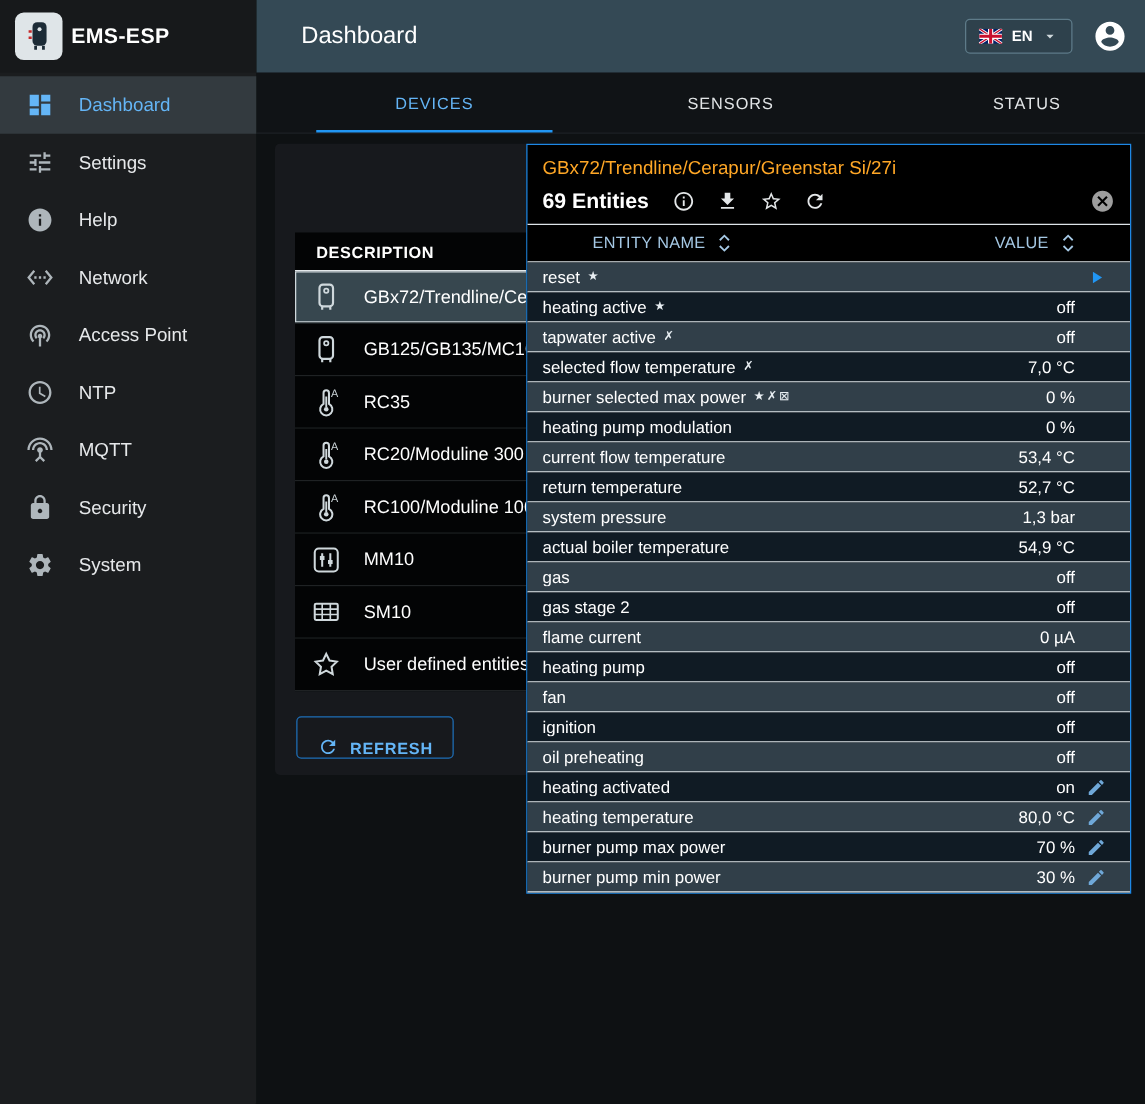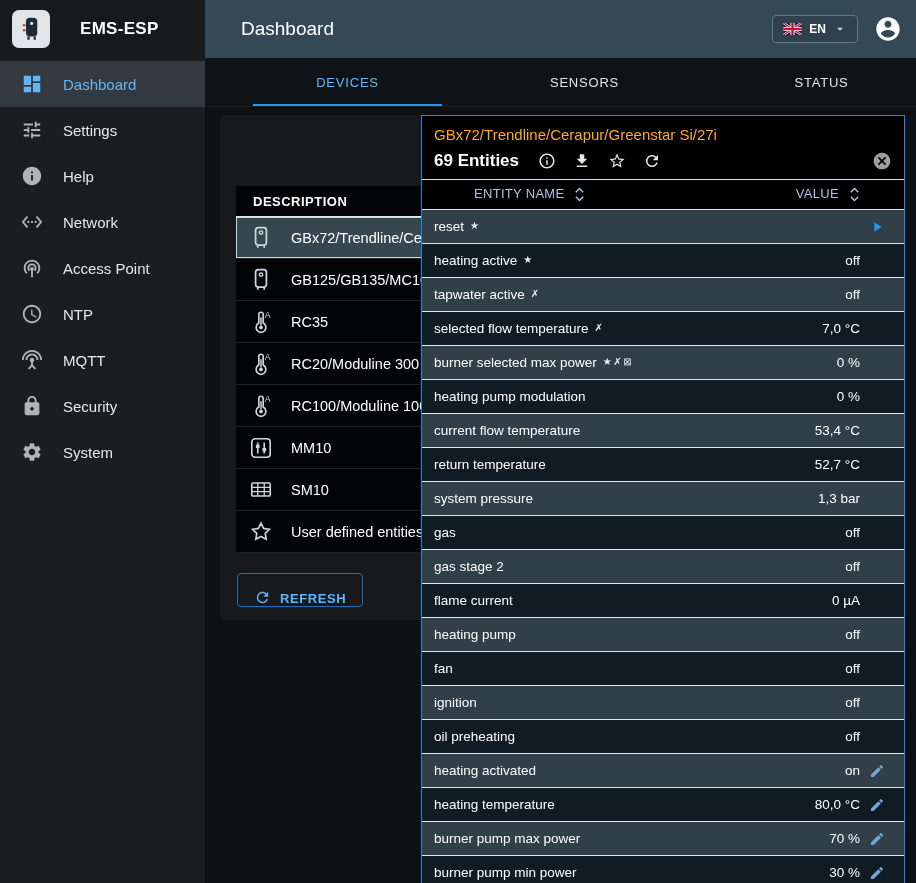--- a/index.html
+++ b/index.html
@@ -2,21 +2,21 @@
 <html><head>
 <meta charset="utf-8">
 <style>
   * { box-sizing: border-box; margin: 0; padding: 0; }
   html,body { width:916px; height:883px; overflow:hidden; background:#0e1113;
     font-family:"Liberation Sans", sans-serif; }
 
   
   .sidebar { position:absolute; left:0; top:0; width:205px; height:100%;
     background:#1b1d1f; z-index:20; }
-  .logo-row { height:58px; display:flex; align-items:center; gap:30px; padding:0 12px;
+  .logo-row { height:58px; display:flex; align-items:center; gap:7px; padding:0 12px;
     background:#17191b; }
   .logo-box { width:38px; height:38px; border-radius:7px; background:#dfe5e8;
     display:flex; align-items:center; justify-content:center; }
   .logo-box svg { width:30px; height:30px; }
   .app-name { color:#ffffff; font-size:17px; font-weight:bold; letter-spacing:.3px; }
   .nav { padding-top:3px; }
   .nav-item { height:46px; display:flex; align-items:center; gap:20px; padding:0 12px 0 21px;
     color:#e6e8ea; font-size:15px; cursor:pointer; }
   .nav-item .ic { width:22px; height:22px; flex:0 0 22px; color:#aeb6bb; display:flex; }
   .nav-item .ic svg { width:22px; height:22px; fill:currentColor; }
@@ -81,21 +81,21 @@
   .close-ic svg { width:20px; height:20px; }
 
   .entity-header { display:flex; align-items:center; height:31px; background:#000;
     border-top:1px solid #dde4e8; border-bottom:1px solid #dde4e8; padding:0 10px 0 12px;
     color:#a5c8e4; font-size:13px; letter-spacing:.3px; }
   .col-group { display:flex; gap:10px; cursor:pointer;margin-left:40px; }
   .sort { width:11px; height:17px; stroke:#a5c8e4; }
   .eh-spacer { flex:1; }
   .eh-action-pad { width:34px; }
 
-  .entity-body > div { display:flex; align-items:center; height:34px; padding:0 10px 0 12px;
+  .entity-body > div { display:flex; align-items:center; height:24px; padding:0 10px 0 12px;
     border-bottom:1px solid #dfe7ea; color:#fff; font-size:13.5px; background:#101b24; }
   .entity-body > div:nth-of-type(odd) { background:#313f49; }
   .e-name { flex:1; display:flex; align-items:center; overflow:hidden; white-space:nowrap; }
   .flags { font-size:10px; margin-left:6px; letter-spacing:1.5px; color:#e8eef2;
     position:relative; top:-1px; }
   .e-value { text-align:right; }
   .e-action { width:34px; display:flex; align-items:center; justify-content:center; }
   .e-action svg { display:none; width:16px; height:16px; cursor:pointer; }
   .entity-row.action-play svg.play { display:block; fill:#2196f3; }
   .entity-row.editable svg.pencil { display:block; fill:#6fa8d8; }
@@ -459,20 +459,31 @@
             <span class="flags"></span>
           </span>
           <span class="e-value">1,3 bar</span>
           <span class="e-action">
             
             
           </span>
         </div>
         <div class="entity-row">
           <span class="e-name">
+            <span>actual boiler temperature</span>
+            <span class="flags"></span>
+          </span>
+          <span class="e-value">54,9 °C</span>
+          <span class="e-action">
+            
+            
+          </span>
+        </div>
+        <div class="entity-row">
+          <span class="e-name">
             <span>gas</span>
             <span class="flags"></span>
           </span>
           <span class="e-value">off</span>
           <span class="e-action">
             
             
           </span>
         </div>
         <div class="entity-row">

